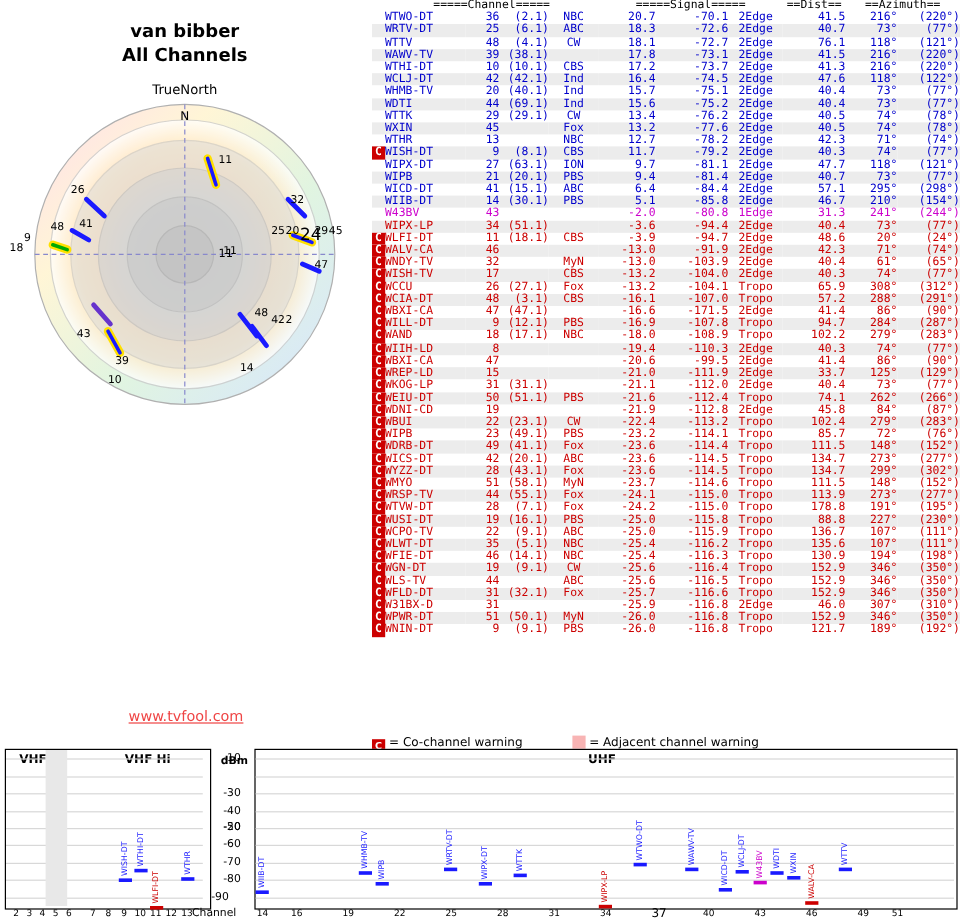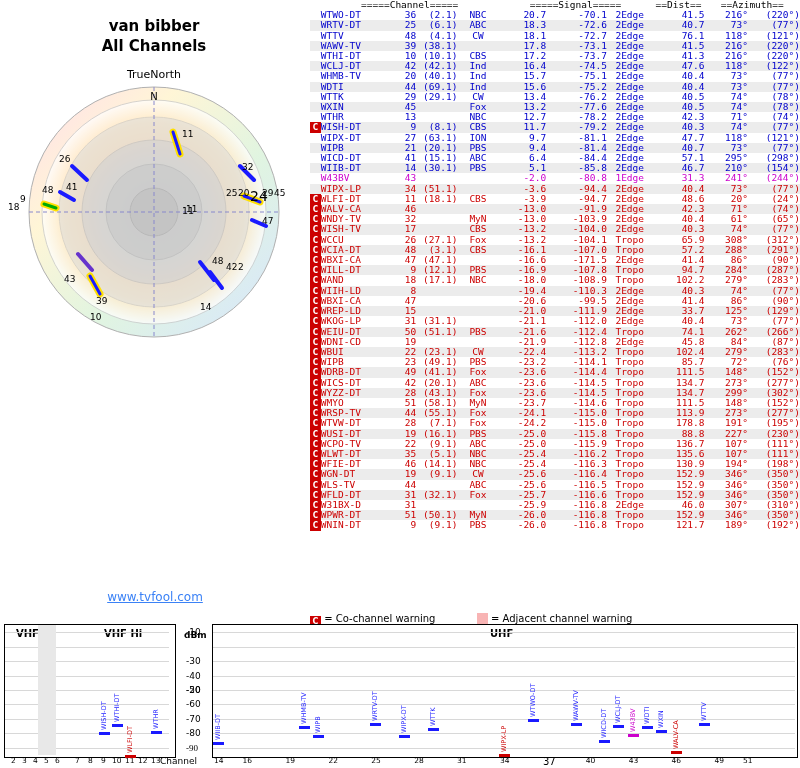--- a/index.html
+++ b/index.html
@@ -7,21 +7,21 @@
 
   
   #left{position:absolute;left:0;top:0;width:308px;height:612px;}
   #title{text-align:center;font-weight:bold;font-size:15px;padding-top:16px;line-height:20px;}
   #truenorth{text-align:center;font-size:11px;margin-top:12px;}
   #polar-wrap{position:absolute;left:4px;top:84px;width:300px;height:260px;}
   #criteria{position:absolute;left:0;top:350px;width:310px;text-align:center;font-size:11px;line-height:14px;}
   #criteria .hdr{font-weight:bold;text-decoration:underline;margin-bottom:4px;font-size:11px;}
   #criteria .gap{height:10px;}
   #tvfool{position:absolute;left:0;top:590px;width:310px;text-align:center;}
-  #tvfool a{color:#3b82f6;font-size:12px;text-decoration:underline;}
+  #tvfool a{color:#ef4444;font-size:12px;text-decoration:underline;}
 
   
   #table-area{position:absolute;left:310px;top:0;width:490px;height:612px;font-family:"DejaVu Sans Mono",monospace;font-size:9.5px;}
   table.tbl{border-collapse:collapse;width:490px;}
   table.tbl td{padding:0;white-space:pre;line-height:10.2px;font-size:9.5px;}
   .grp{text-align:center;color:#000;font-size:9px;line-height:10px;}
   .hdr2 td{text-align:center;font-size:9px;padding-bottom:1px;}
   .c-warn{width:9px;text-align:center;color:#fff;font-weight:bold;font-size:8px;}
   .cw{background:#cc0000;}
   .call{padding-left:2px;}
@@ -874,21 +874,21 @@
       <div class="gridline" style="left: 213px; top: 88.4444px; width: 582px;"></div>
       <div class="axis-lbl" style="left: 186px; top: 83.4444px;">-60</div>
       <div class="gridline" style="left: 5px; top: 102.889px; width: 164px;"></div>
       <div class="gridline" style="left: 213px; top: 102.889px; width: 582px;"></div>
       <div class="axis-lbl" style="left: 186px; top: 97.8889px;">-70</div>
       <div class="gridline" style="left: 5px; top: 117.333px; width: 164px;"></div>
       <div class="gridline" style="left: 213px; top: 117.333px; width: 582px;"></div>
       <div class="axis-lbl" style="left: 186px; top: 112.333px;">-80</div>
       <div class="gridline" style="left: 5px; top: 131.778px; width: 164px;"></div>
       <div class="gridline" style="left: 213px; top: 131.778px; width: 582px;"></div>
-      <div class="axis-lbl" style="left: 186px; top: 126.778px; font-family: Liberation Serif, serif;">-90</div>
+      <div class="axis-lbl" style="left: 176px; top: 126.778px;">-90</div>
       <div id="shade1" style="left: 38px; top: 9px; width: 18px; height: 130px;"></div>
       <div class="axis-lbl" style="left: 11px; top: 140px; font-size: 7.5px;">2</div>
       <div class="axis-lbl" style="left: 22px; top: 140px; font-size: 7.5px;">3</div>
       <div class="axis-lbl" style="left: 33px; top: 140px; font-size: 7.5px;">4</div>
       <div class="axis-lbl" style="left: 44px; top: 140px; font-size: 7.5px;">5</div>
       <div class="axis-lbl" style="left: 55px; top: 140px; font-size: 7.5px;">6</div>
       <div class="axis-lbl" style="left: 75px; top: 140px; font-size: 7.5px;">7</div>
       <div class="axis-lbl" style="left: 88px; top: 140px; font-size: 7.5px;">8</div>
       <div class="axis-lbl" style="left: 101px; top: 140px; font-size: 7.5px;">9</div>
       <div class="axis-lbl" style="left: 112px; top: 140px; font-size: 7.5px;">10</div>

